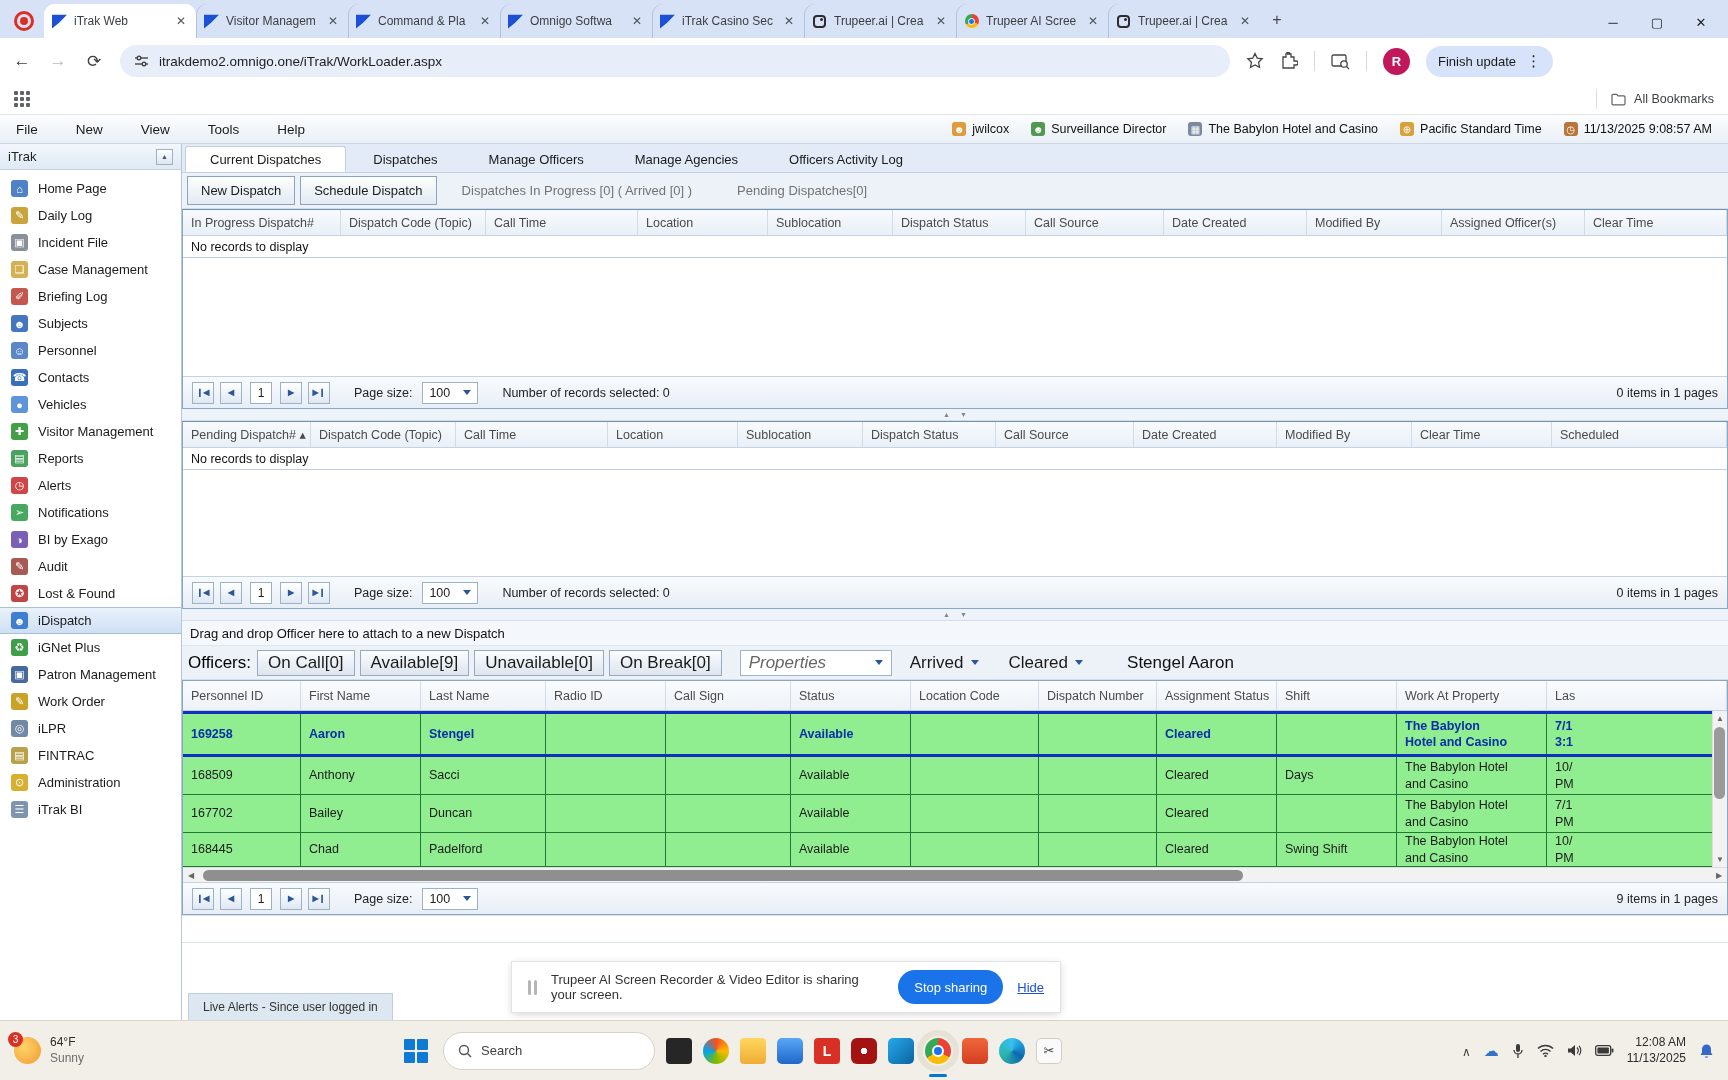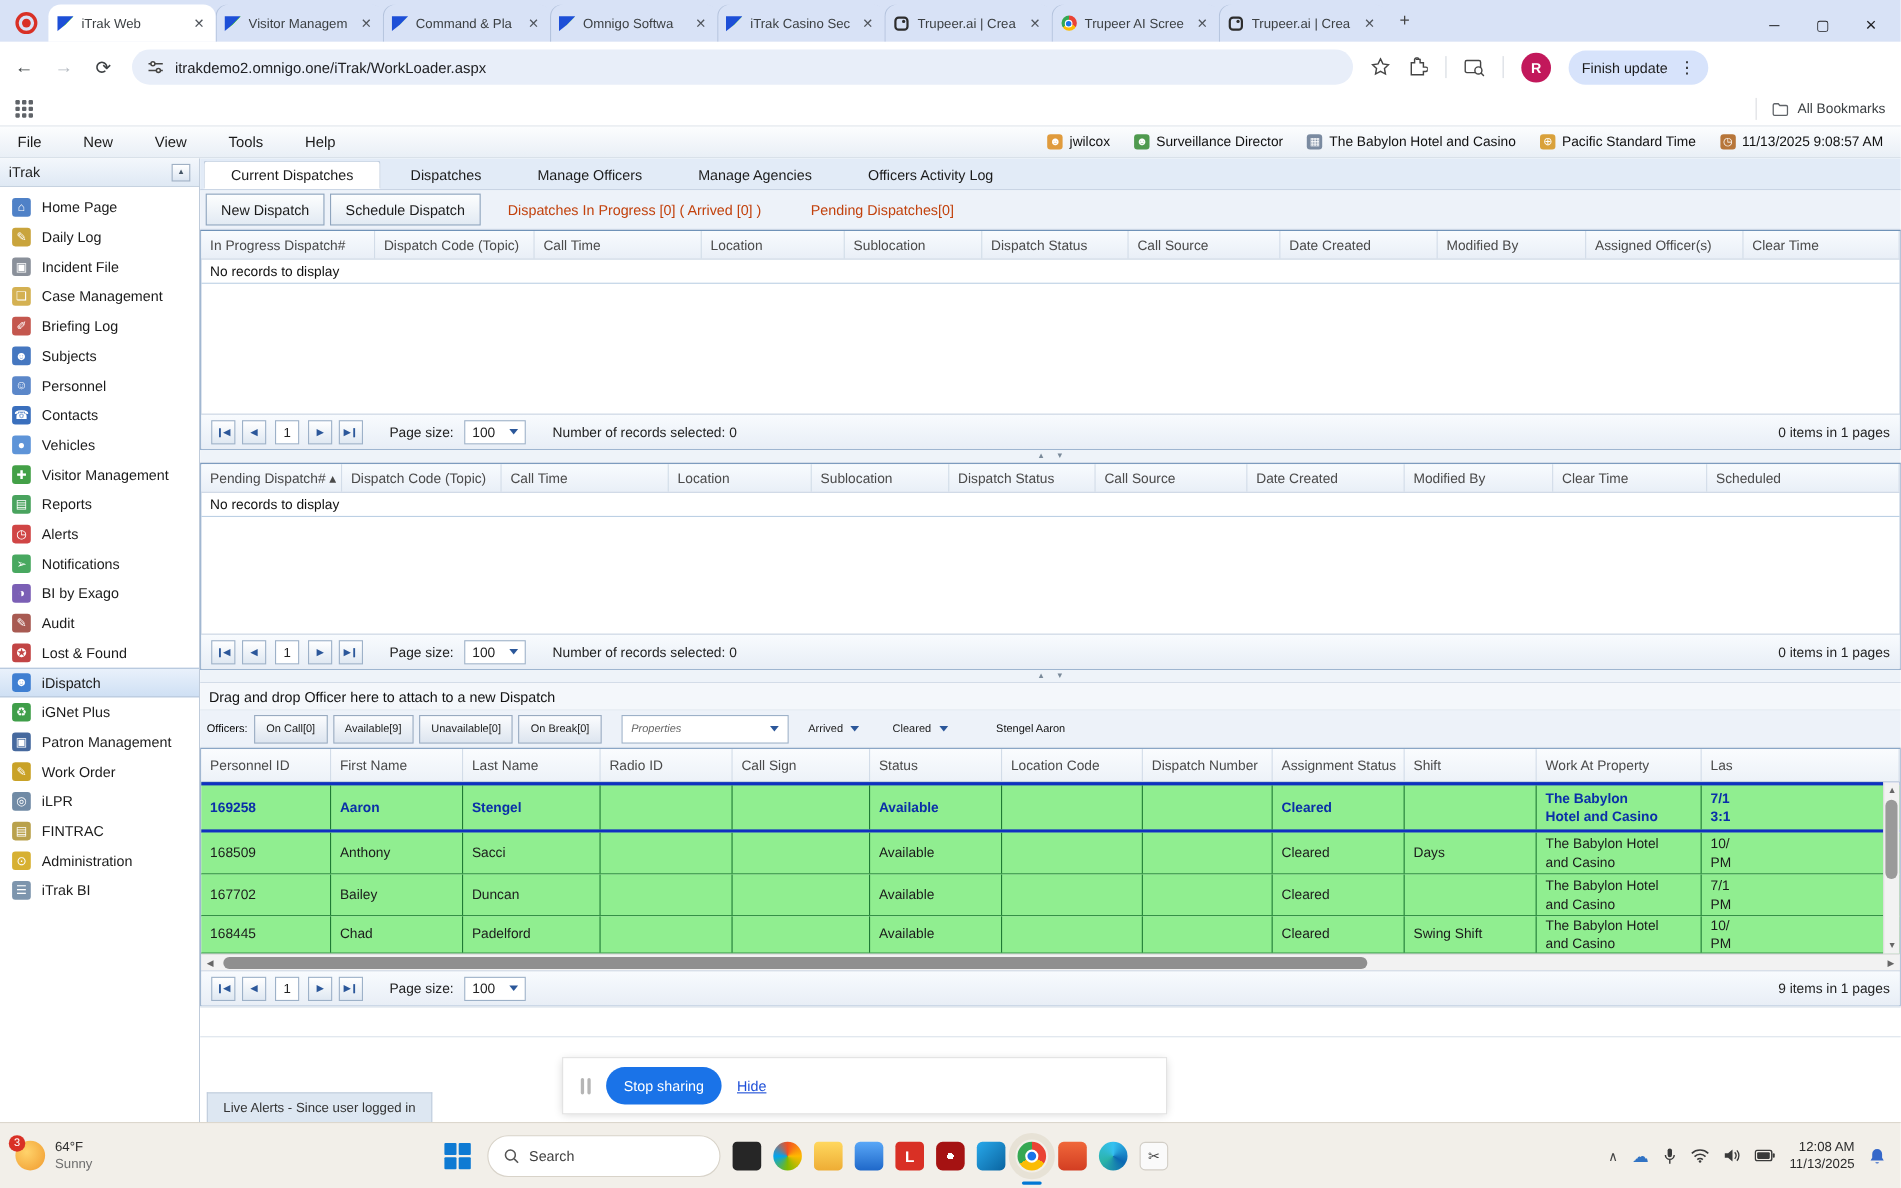--- a/index.html
+++ b/index.html
@@ -67,21 +67,21 @@
   .sb-item{height:27px;display:flex;align-items:center;gap:10px;padding:0 11px;font-size:13px;color:#1b1b1b;white-space:nowrap}
   .sb-item.selected{background:linear-gradient(#e9f1fb,#cfe0f4);border-top:1px solid #a9bed8;border-bottom:1px solid #a9bed8}
   .sb-ic{width:17px;height:17px;border-radius:3px;color:#fff;font-size:11px;display:grid;place-items:center;flex:none}
 
   .content{flex:1;display:flex;flex-direction:column;background:#fff;min-width:0}
   .ctabs{height:29px;background:#e2ebf7;display:flex;align-items:flex-end;padding:3px 3px 0;gap:3px;border-bottom:1px solid #c2cfdf;flex:none}
   .ctab{height:26px;padding:0 24px;display:flex;align-items:center;font-size:13px;color:#1b1b1b;border-radius:3px 3px 0 0}
   .ctab.selected{background:#fff;border:1px solid #c2cfdf;border-bottom-color:#fff}
   .cbuttons{height:36px;background:#edf2f9;border-bottom:1px solid #d3dce8;display:flex;align-items:center;padding:0 5px;gap:5px;font-size:13px;flex:none}
   .btn{height:29px;padding:0 13px;background:linear-gradient(#fdfefe,#e2eaf3);border:1px solid #8ea4bd;display:flex;align-items:center;color:#1b1b1b}
-  .lbl-flat{padding:0 20px;color:#c2410c}
+  .lbl-flat{padding:0 20px;color:#737373}
 
   
   .grid{border:1px solid #8aa6c6;border-top-color:#6f92b8;display:flex;flex-direction:column;flex:none}
   .ghead{display:flex;background:linear-gradient(#f8fbfe,#e9eff7);border-bottom:1px solid #c6d2e2;height:26px;font-size:12.5px;color:#4a4a4a;flex:none}
   .ghead .th{display:flex;align-items:center;padding:0 8px;border-right:1px solid #d2dce8;overflow:hidden;white-space:nowrap;flex:none}
   .ghead .th:last-child{flex:1}
   .g1h div.th:nth-of-type(1){width:158px}.g1h div.th:nth-of-type(2){width:145px}.g1h div.th:nth-of-type(3){width:152px}.g1h div.th:nth-of-type(4){width:130px}.g1h div.th:nth-of-type(5){width:125px}.g1h div.th:nth-of-type(6){width:133px}.g1h div.th:nth-of-type(7){width:138px}.g1h div.th:nth-of-type(8){width:143px}.g1h div.th:nth-of-type(9){width:135px}.g1h div.th:nth-of-type(10){width:143px}
   .g2h div.th:nth-of-type(1){width:128px}.g2h div.th:nth-of-type(2){width:145px}.g2h div.th:nth-of-type(3){width:152px}.g2h div.th:nth-of-type(4){width:130px}.g2h div.th:nth-of-type(5){width:125px}.g2h div.th:nth-of-type(6){width:133px}.g2h div.th:nth-of-type(7){width:138px}.g2h div.th:nth-of-type(8){width:143px}.g2h div.th:nth-of-type(9){width:135px}.g2h div.th:nth-of-type(10){width:140px}
   .gempty{height:22px;display:flex;align-items:center;padding:0 8px;font-size:12.5px;color:#111;border-bottom:1px solid #bcd0e4;flex:none}
   .void1{height:118px}.void2{height:106px}
@@ -94,21 +94,21 @@
   .caret{width:0;height:0;border-left:4px solid transparent;border-right:4px solid transparent;border-top:5px solid #2b579a}
   .pager .sel{margin-left:18px}
   .pager .right{margin-left:auto}
 
   .splitter{height:12px;background:#eef3f9;border-bottom:1px solid #d3dce8;display:flex;justify-content:center;align-items:center;gap:10px;color:#7a8a9a;font-size:7px;flex:none}
   .splitter span::before{content:"▲"}
   .splitter span + span::before{content:"▼"}
 
   .draghint{height:25px;display:flex;align-items:center;padding:0 8px;font-size:13px;color:#111;background:#f4f7fb;border-bottom:1px solid #dde5ee;flex:none}
 
-  .officersbar{height:34px;display:flex;align-items:center;gap:6px;padding:0 6px;background:#edf2f9;border-bottom:1px solid #d3dce8;font-size:10px;flex:none}
+  .officersbar{height:34px;display:flex;align-items:center;gap:6px;padding:0 6px;background:#edf2f9;border-bottom:1px solid #d3dce8;font-size:17px;flex:none}
   .obtn{height:26px;padding:0 10px;background:linear-gradient(#fbfcfe,#dde5ef);border:1px solid #98aac0;display:flex;align-items:center;color:#1b1b1b}
   .props{width:152px;height:26px;border:1px solid #9db1c8;background:#fff;font-style:italic;color:#666;display:flex;align-items:center;justify-content:space-between;padding:0 8px;margin-left:12px}
   .ddl{display:flex;align-items:center;gap:7px;padding:0 12px;color:#1b1b1b}
   .dragname{margin-left:26px;color:#111}
 
   
   .ogrid{border:1px solid #8aa6c6;display:flex;flex-direction:column;flex:none}
   .ohead{display:flex;background:linear-gradient(#fafcfe,#edf2f8);border-bottom:1px solid #c6d2e2;height:30px;font-size:12.5px;color:#4a4a4a;flex:none}
   .ohead div.th{display:flex;align-items:center;padding:0 8px;border-right:1px solid #d2dce8;overflow:hidden;white-space:nowrap;flex:none}
   .ohead div.th:nth-of-type(1){width:118px}.ohead div.th:nth-of-type(2){width:120px}.ohead div.th:nth-of-type(3){width:125px}.ohead div.th:nth-of-type(4){width:120px}.ohead div.th:nth-of-type(5){width:125px}.ohead div.th:nth-of-type(6){width:120px}.ohead div.th:nth-of-type(7){width:128px}.ohead div.th:nth-of-type(8){width:118px}.ohead div.th:nth-of-type(9){width:120px}.ohead div.th:nth-of-type(10){width:120px}.ohead div.th:nth-of-type(11){width:150px}.ohead div.th:nth-of-type(12){flex:1}
@@ -795,17 +795,18 @@
           <path d="M5.8 13.5a1.8 1.8 0 003.4 0z" fill="#3668c9"></path>
         </svg>
     </div>
   </div>
 
   <div class="sharebanner">
     <span class="grip">
         <i></i>
         <i></i>
       </span>
+    <span>Trupeer AI Screen Recorder &amp; Video Editor is sharing your screen.</span>
     <span class="stopbtn" style="background: rgb(26, 115, 232);">Stop sharing</span>
     <span class="hidelink" style="color: #1d4ed8;">Hide</span>
   </div>
 
 </div>
 
 </body></html>

